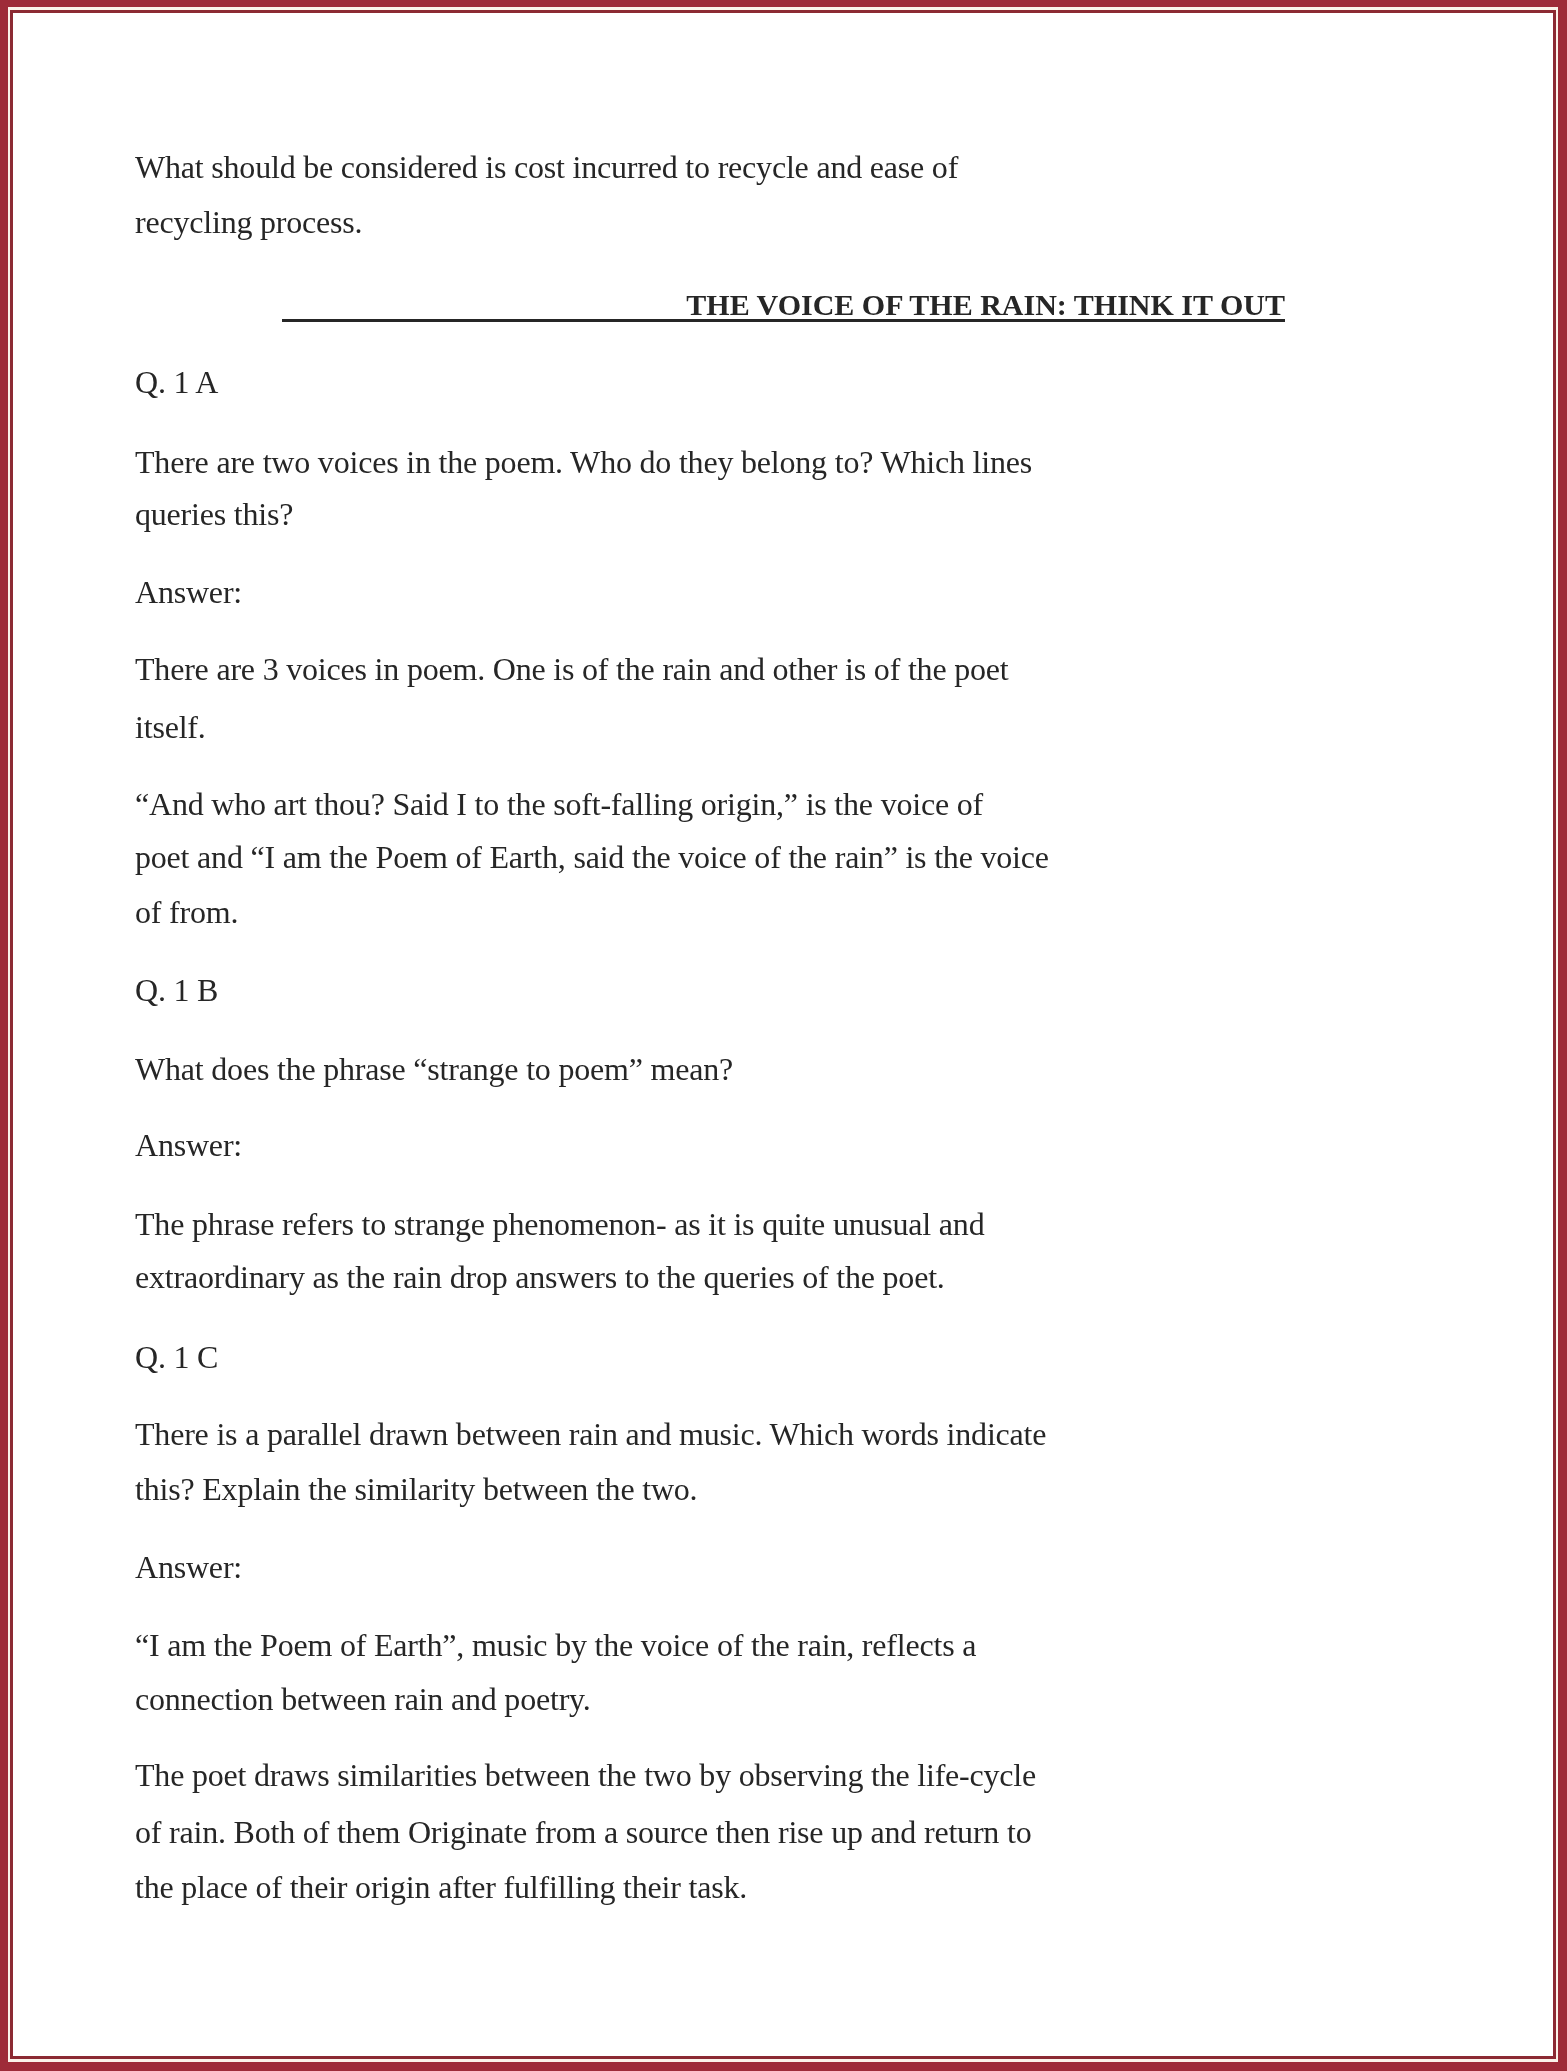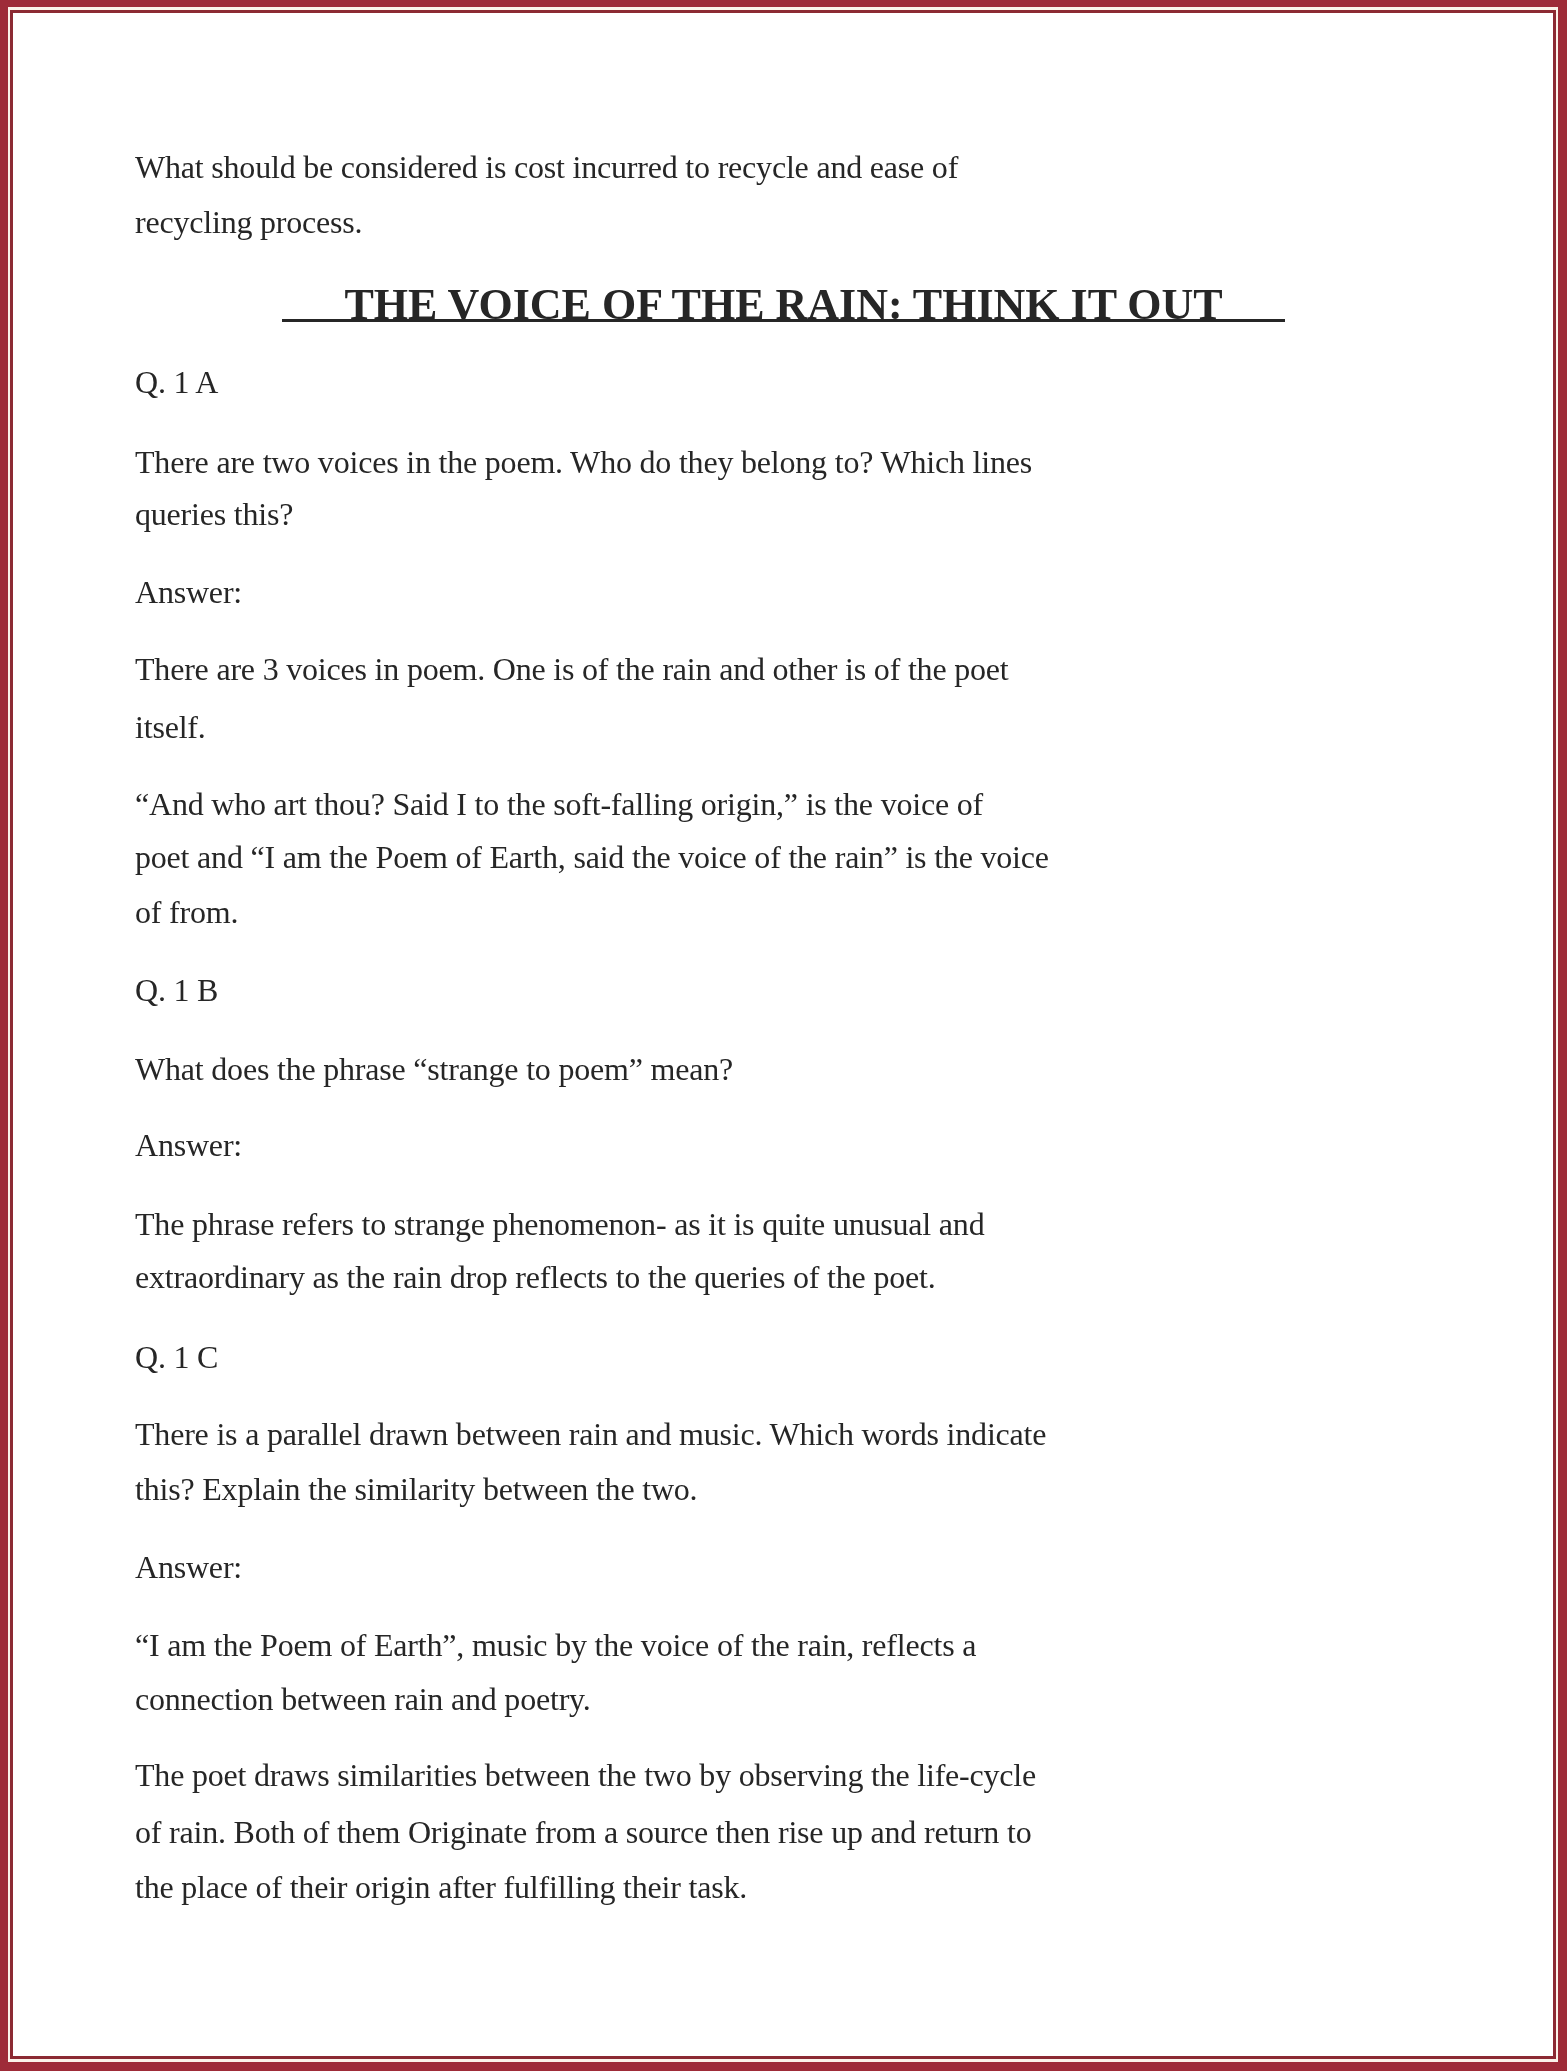--- a/index.html
+++ b/index.html
@@ -20,22 +20,22 @@
     .page {
       position: absolute; left: 13px; top: 13px; right: 14px; bottom: 15px;
       background: #ffffff;
     }
     .line {
       position: absolute; left: 135px; white-space: nowrap;
       font-size: 32px; line-height: 42px; letter-spacing: -0.2px;
     }
     .heading {
       position: absolute; left: 282px; width: 1003px; white-space: nowrap;
-      font-size: 44px; line-height: 44px; font-weight: bold;
-      text-align: center;
+      font-size: 30px; line-height: 44px; font-weight: bold;
+      text-align: right;
     }
     .heading-underline {
       position: absolute; left: 282px; width: 1003px; height: 3px; top: 319px;
       background: #262626;
     }
   </style>
 </head>
 <body>
 
 <div class="gap"></div>
@@ -55,21 +55,21 @@
 <div class="line" style="top:648px">There are 3 voices in poem. One is of the rain and other is of the poet</div>
 <div class="line" style="top:706px">itself.</div>
 <div class="line" style="top:783px">“And who art thou? Said I to the soft-falling origin,” is the voice of</div>
 <div class="line" style="top:836px">poet and “I am the Poem of Earth, said the voice of the rain” is the voice</div>
 <div class="line" style="top:891px">of from.</div>
 
 <div class="line" style="top:969px">Q. 1 B</div>
 <div class="line" style="top:1048px">What does the phrase “strange to poem” mean?</div>
 <div class="line" style="top:1124px">Answer:</div>
 <div class="line" style="top:1203px">The phrase refers to strange phenomenon- as it is quite unusual and</div>
-<div class="line" style="top:1256px">extraordinary as the rain drop reflects to the queries of the poet.</div>
+<div class="line" style="top:1256px">extraordinary as the rain drop answers to the queries of the poet.</div>
 
 <div class="line" style="top:1336px">Q. 1 C</div>
 <div class="line" style="top:1413px">There is a parallel drawn between rain and music. Which words indicate</div>
 <div class="line" style="top:1468px">this? Explain the similarity between the two.</div>
 <div class="line" style="top:1546px">Answer:</div>
 <div class="line" style="top:1624px">“I am the Poem of Earth”, music by the voice of the rain, reflects a</div>
 <div class="line" style="top:1678px">connection between rain and poetry.</div>
 <div class="line" style="top:1754px">The poet draws similarities between the two by observing the life-cycle</div>
 <div class="line" style="top:1811px">of rain. Both of them Originate from a source then rise up and return to</div>
 <div class="line" style="top:1866px">the place of their origin after fulfilling their task.</div>

